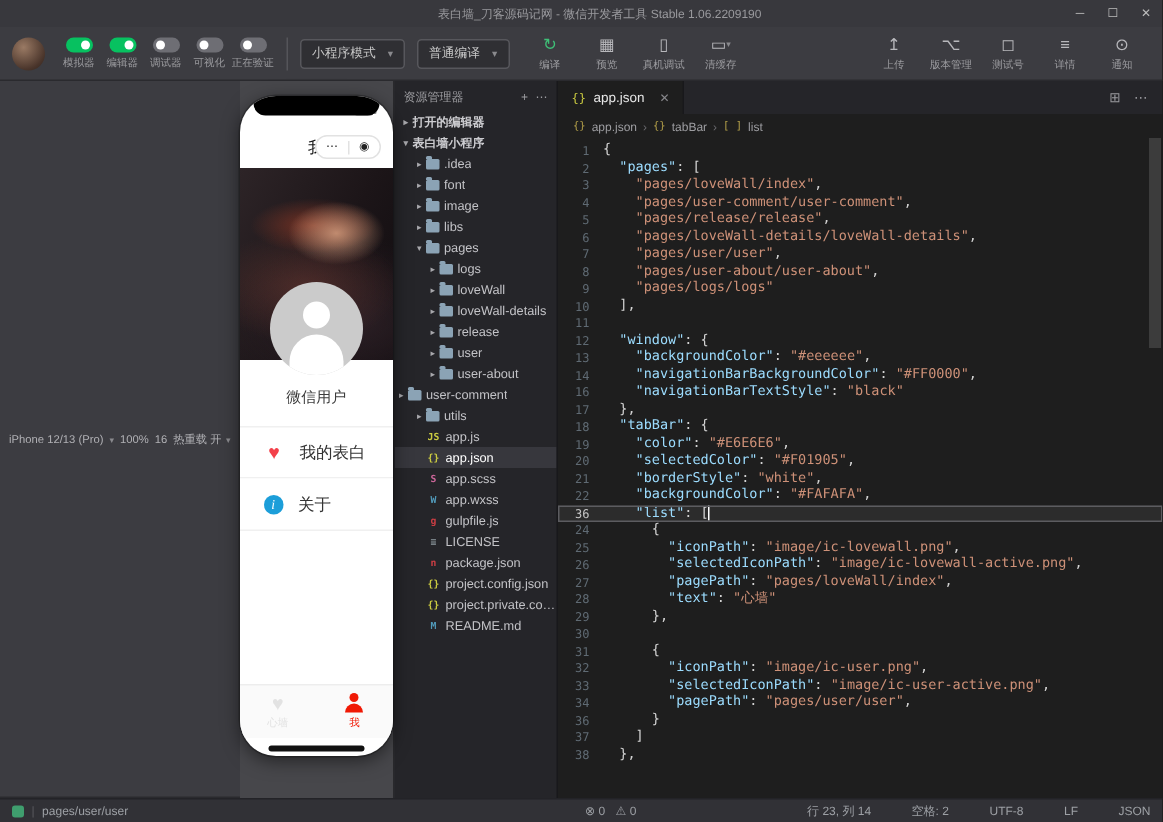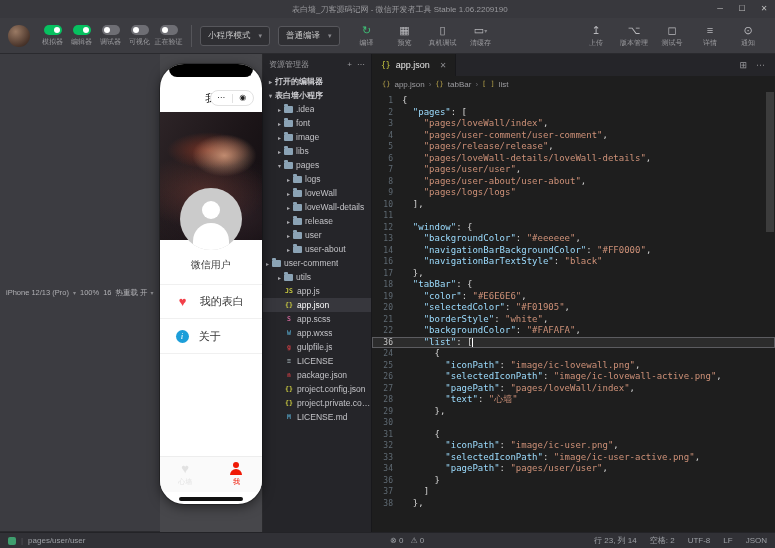--- a/index.html
+++ b/index.html
@@ -121,21 +121,21 @@
   .cursor { display:inline-block; width:1px; height:10px; background:#fff; vertical-align:middle; animation:blink 1s steps(1) infinite; }
   @keyframes blink { 50% { opacity:0; } }
   .scroll-thumb { position:absolute; top:0; right:1px; width:8px; height:140px; background:rgba(170,170,170,.22); }
 
   
   .statusbar { flex:0 0 16px; background:#313136; border-top:1px solid #232327; display:flex; align-items:center; font-size:8px; color:#9da0a5; padding:0 8px; position:relative;justify-content:flex-end; }
   .sb-left { display:flex; align-items:center; gap:5px; }
   .sb-mode-ic { width:8px; height:8px; border-radius:2px; background:#3f9e6e; flex:0 0 8px; }
   .sb-div { color:#5a5a5e; }
   .sb-problems { position:absolute; left:390px; display:flex; gap:7px; }
-  .sb-right { margin-left:auto; display:flex; gap:13px; align-items:center; white-space:nowrap; }
+  .sb-right { margin-left:auto; display:flex; gap:27px; align-items:center; white-space:nowrap; }
 </style>
 </head>
 <body>
 
 <div class="window">
 
   <div class="titlebar">
     <span class="tb-title">表白墙_刀客源码记网 - 微信开发者工具 Stable 1.06.2209190</span>
     <div class="winctrl">
         <span class="winbtn">─</span>
@@ -401,21 +401,21 @@
             <span class="exp-label">project.config.json</span>
           </div>
           <div class="exp-row" style="padding-left: 12px;">
             <span class="arrow"></span>
             <span class="fico" style="color: rgb(203, 203, 65);">{}</span>
             <span class="exp-label">project.private.config.js…</span>
           </div>
           <div class="exp-row" style="padding-left: 12px;">
             <span class="arrow"></span>
             <span class="fico" style="color: rgb(81, 154, 186);">M</span>
-            <span class="exp-label">LICENSE.md</span>
+            <span class="exp-label">README.md</span>
           </div>
         </div>
     </div>
 
     <div class="editor">
       <div class="tabsbar">
         <div class="tab">
           <span class="json-ic">{}</span>
           <span>app.json</span>
           <span class="close">✕</span>

